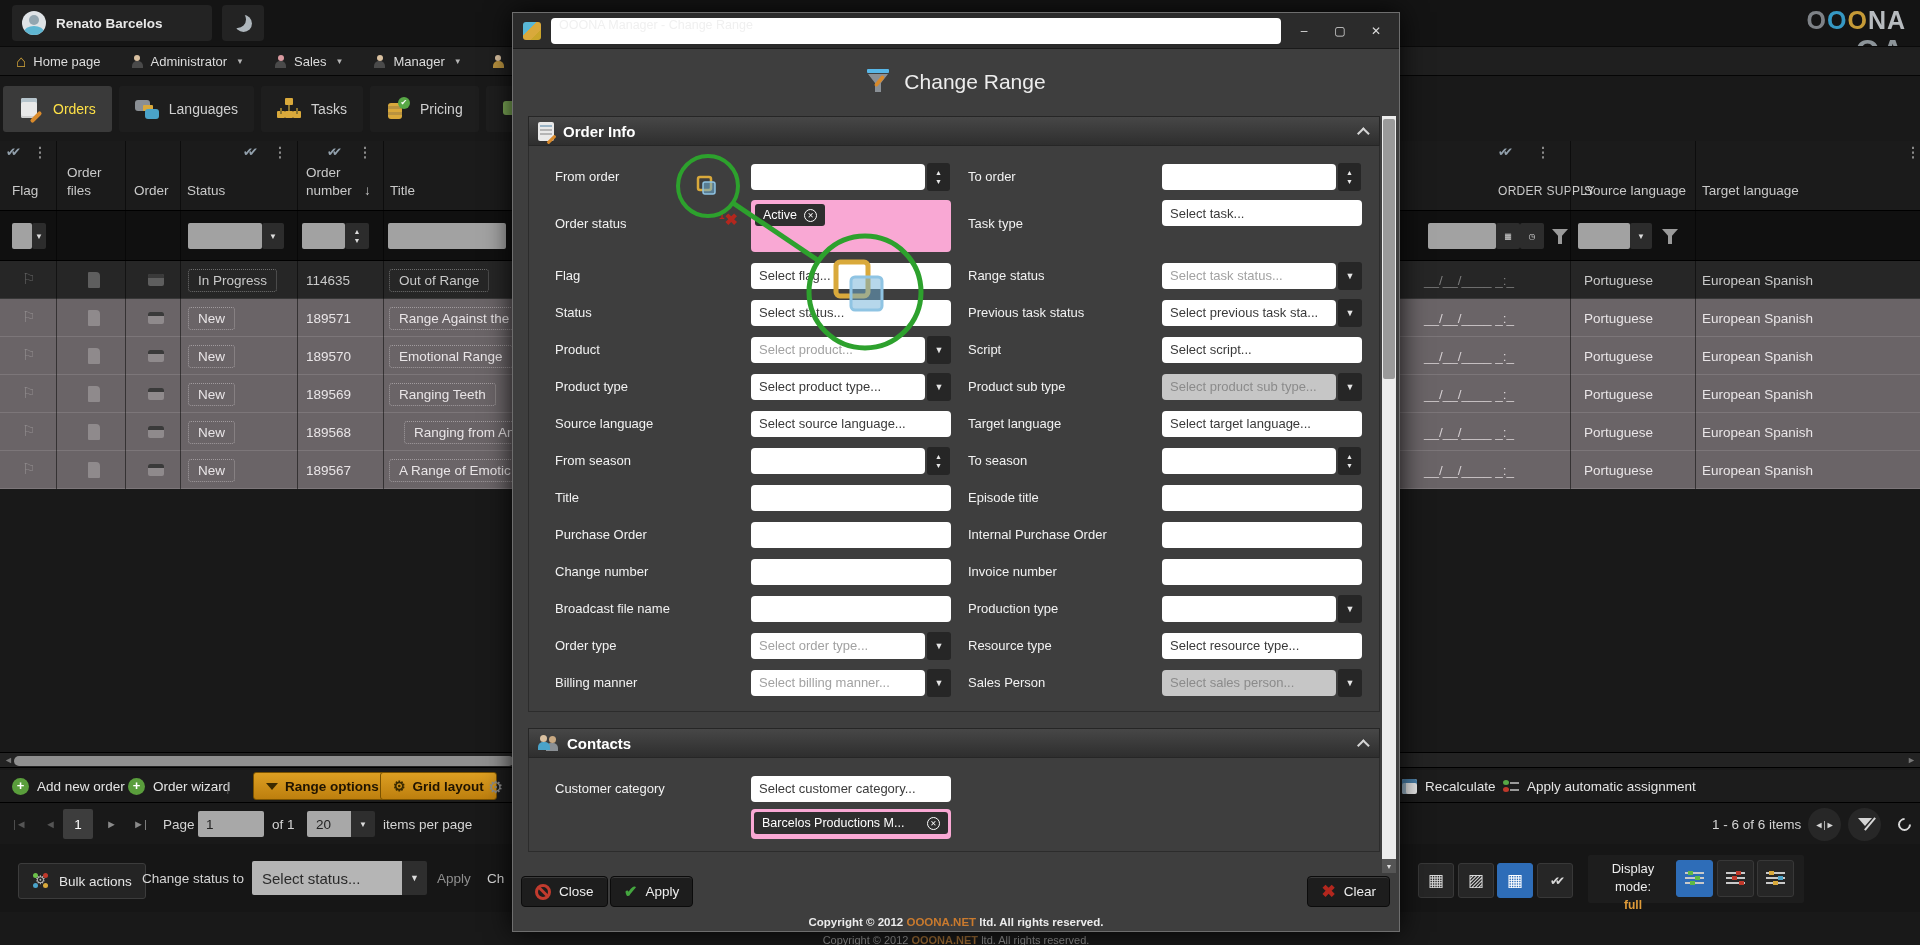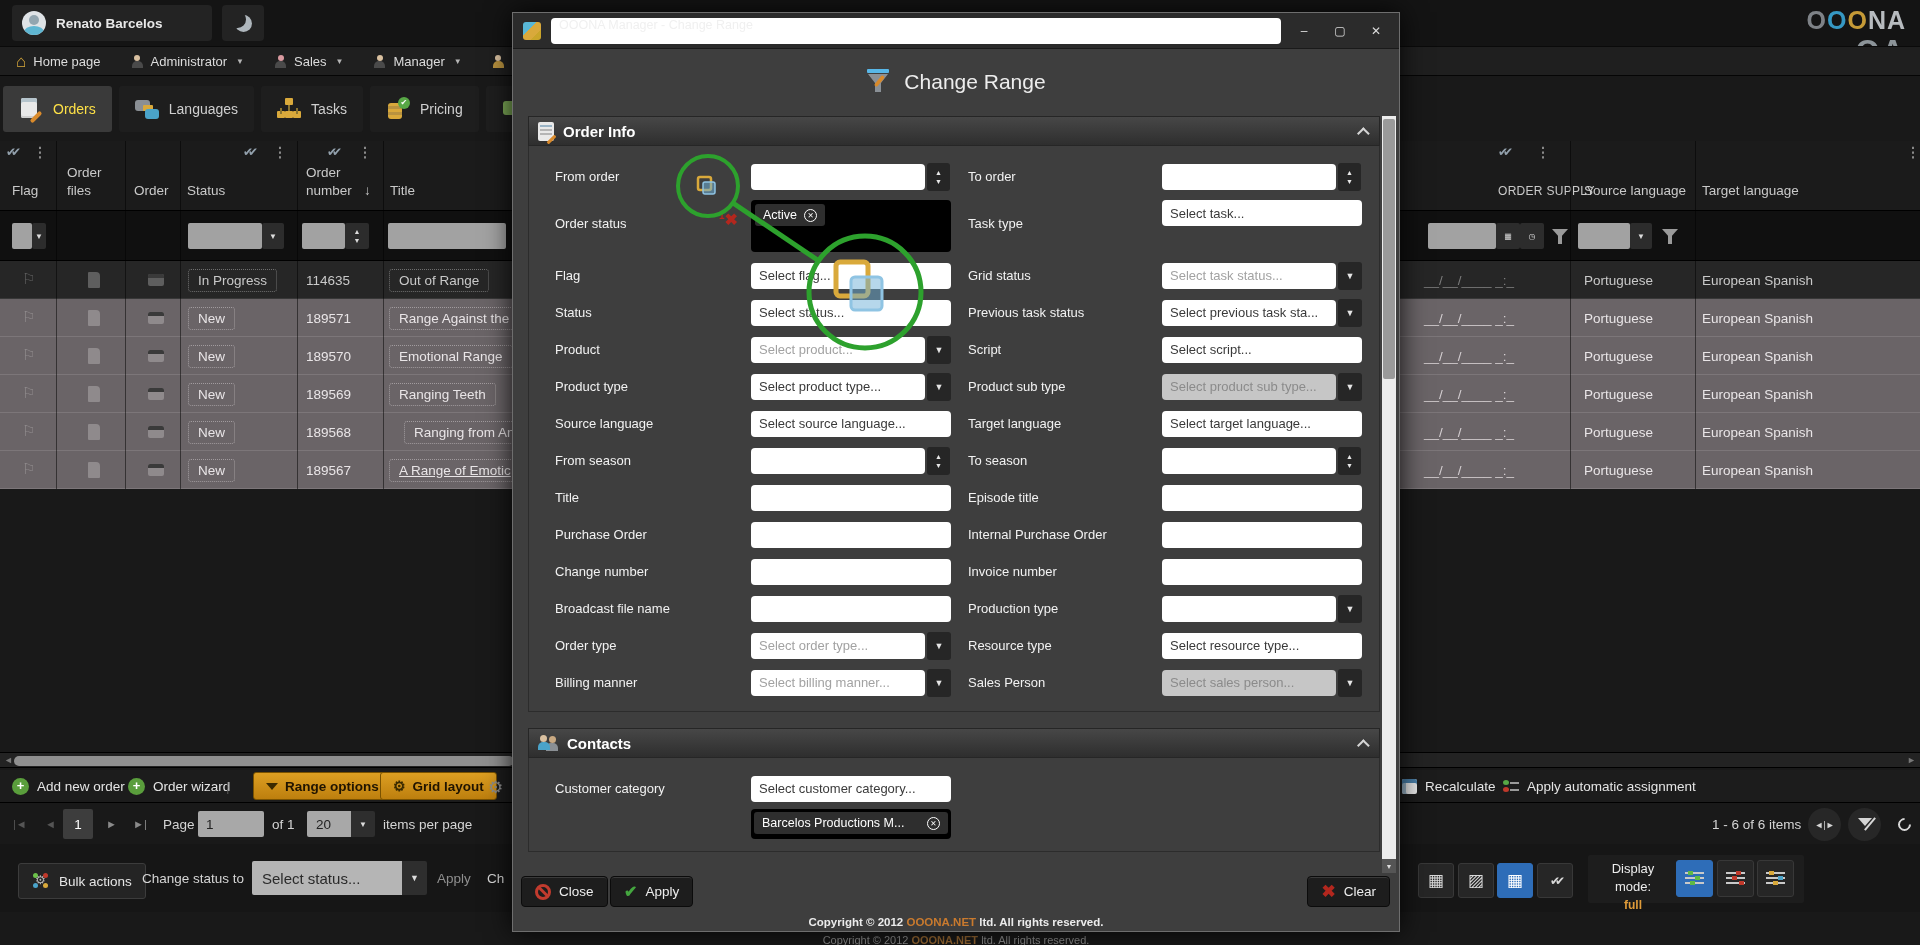--- a/index.html
+++ b/index.html
@@ -159,21 +159,21 @@
   .fctrl.r{width:200px;}
   .txt{height:26px;border:none;border-radius:4px;background:#fff;color:#222;font-size:13px;padding:0 8px;outline:none;}
   .txt.full{width:200px;}
   .txt.short{width:174px;}
   .dark-ph::placeholder{color:#3a3a3a;opacity:1;}
   .muted::placeholder{color:#a2a2a2;opacity:1;}
   .txt.gray{background:#c6c6c6;}
   .txt.gray::placeholder{color:#8b8b8b;opacity:1;}
   .spin{width:23px;height:28px;background:#262626;border-radius:3px;margin-left:2px;display:flex;flex-direction:column;align-items:center;justify-content:center;gap:2px;color:#e8e8e8;font-size:7px;cursor:pointer;flex:0 0 auto;}
   .dd{width:24px;height:28px;background:#262626;border:none;border-radius:3px;margin-left:2px;color:#e6e6e6;font-size:9px;cursor:pointer;flex:0 0 auto;}
-  .tagbox{width:200px;height:52px;background:#000000;border-radius:4px;padding:4px;text-decoration:underline;}
+  .tagbox{width:200px;height:52px;background:#f9a8d4;border-radius:4px;padding:4px;text-decoration:underline;}
   .chip{display:inline-flex;align-items:center;gap:7px;background:#2e2e2e;color:#fff;border-radius:3px;padding:4px 8px;font-size:12.5px;max-width:100%;}
   .chip .x{width:13px;height:13px;border:1.5px solid #fff;border-radius:50%;font-size:7.5px;display:flex;align-items:center;justify-content:center;cursor:pointer;flex:0 0 auto;}
   .indicator{position:absolute;left:-32px;top:10px;color:#b3271e;font-weight:bold;white-space:nowrap;}
   .indicator .n{font-size:10px;vertical-align:6px;}
   .indicator .xx{font-size:16px;}
   .chipline{overflow:hidden;white-space:nowrap;}
   
   .mbtn{position:absolute;height:31px;background:#1d1d1d;border:1px solid #0b0b0b;border-radius:4px;box-shadow:inset 0 1px 0 #3a3a3a;display:flex;align-items:center;gap:8px;padding:0 13px;color:#ededed;font-size:13.5px;cursor:pointer;}
   .ic-no{width:16px;height:16px;border:3px solid #c23b2e;border-radius:50%;position:relative;flex:0 0 auto;}
   .ic-no::after{content:"";position:absolute;left:-1px;top:3.5px;width:12px;height:3px;background:#c23b2e;transform:rotate(45deg);}
@@ -416,21 +416,21 @@
         <div class="cell" style="left: 88px;">
           <span class="i-file"></span>
         </div>
         <div class="cell" style="left: 148px;">
           <span class="i-msg"></span>
         </div>
         <div class="cell" style="left: 188px;">
           <span class="dotted">New</span>
         </div>
         <div class="cell" style="left: 306px;">189567</div>
-        <div class="cell" style="left: 389px; text-decoration: underline;">
+        <div class="cell" style="left: 389px;">
           <span class="dotted">A Range of Emotic</span>
         </div>
         <div class="cell" style="left: 1424px; color: rgb(214, 208, 211);">__/__/____ _:_</div>
         <div class="cell" style="left: 1584px;">Portuguese</div>
         <div class="cell" style="left: 1702px;">European Spanish</div>
       </div>
     </div>
 
   <div class="vsep" style="left:56px"></div>
   <div class="vsep" style="left:125px"></div>
@@ -618,21 +618,21 @@
             <span class="flabel r">Task type</span>
             <div class="fctrl r">
               <input class="txt full dark-ph" placeholder="Select task..." style="">
             </div>
           </div>
           <div class="frow">
             <span class="flabel">Flag</span>
             <div class="fctrl">
               <input class="txt full dark-ph" placeholder="Select flag..." style="">
             </div>
-            <span class="flabel r">Grid status</span>
+            <span class="flabel r">Range status</span>
             <div class="fctrl r">
               <input class="txt short muted" placeholder="Select task status..." style="">
               <button class="dd">▼</button>
             </div>
           </div>
           <div class="frow">
             <span class="flabel">Status</span>
             <div class="fctrl">
               <input class="txt full dark-ph" placeholder="Select status..." style="">
             </div>

